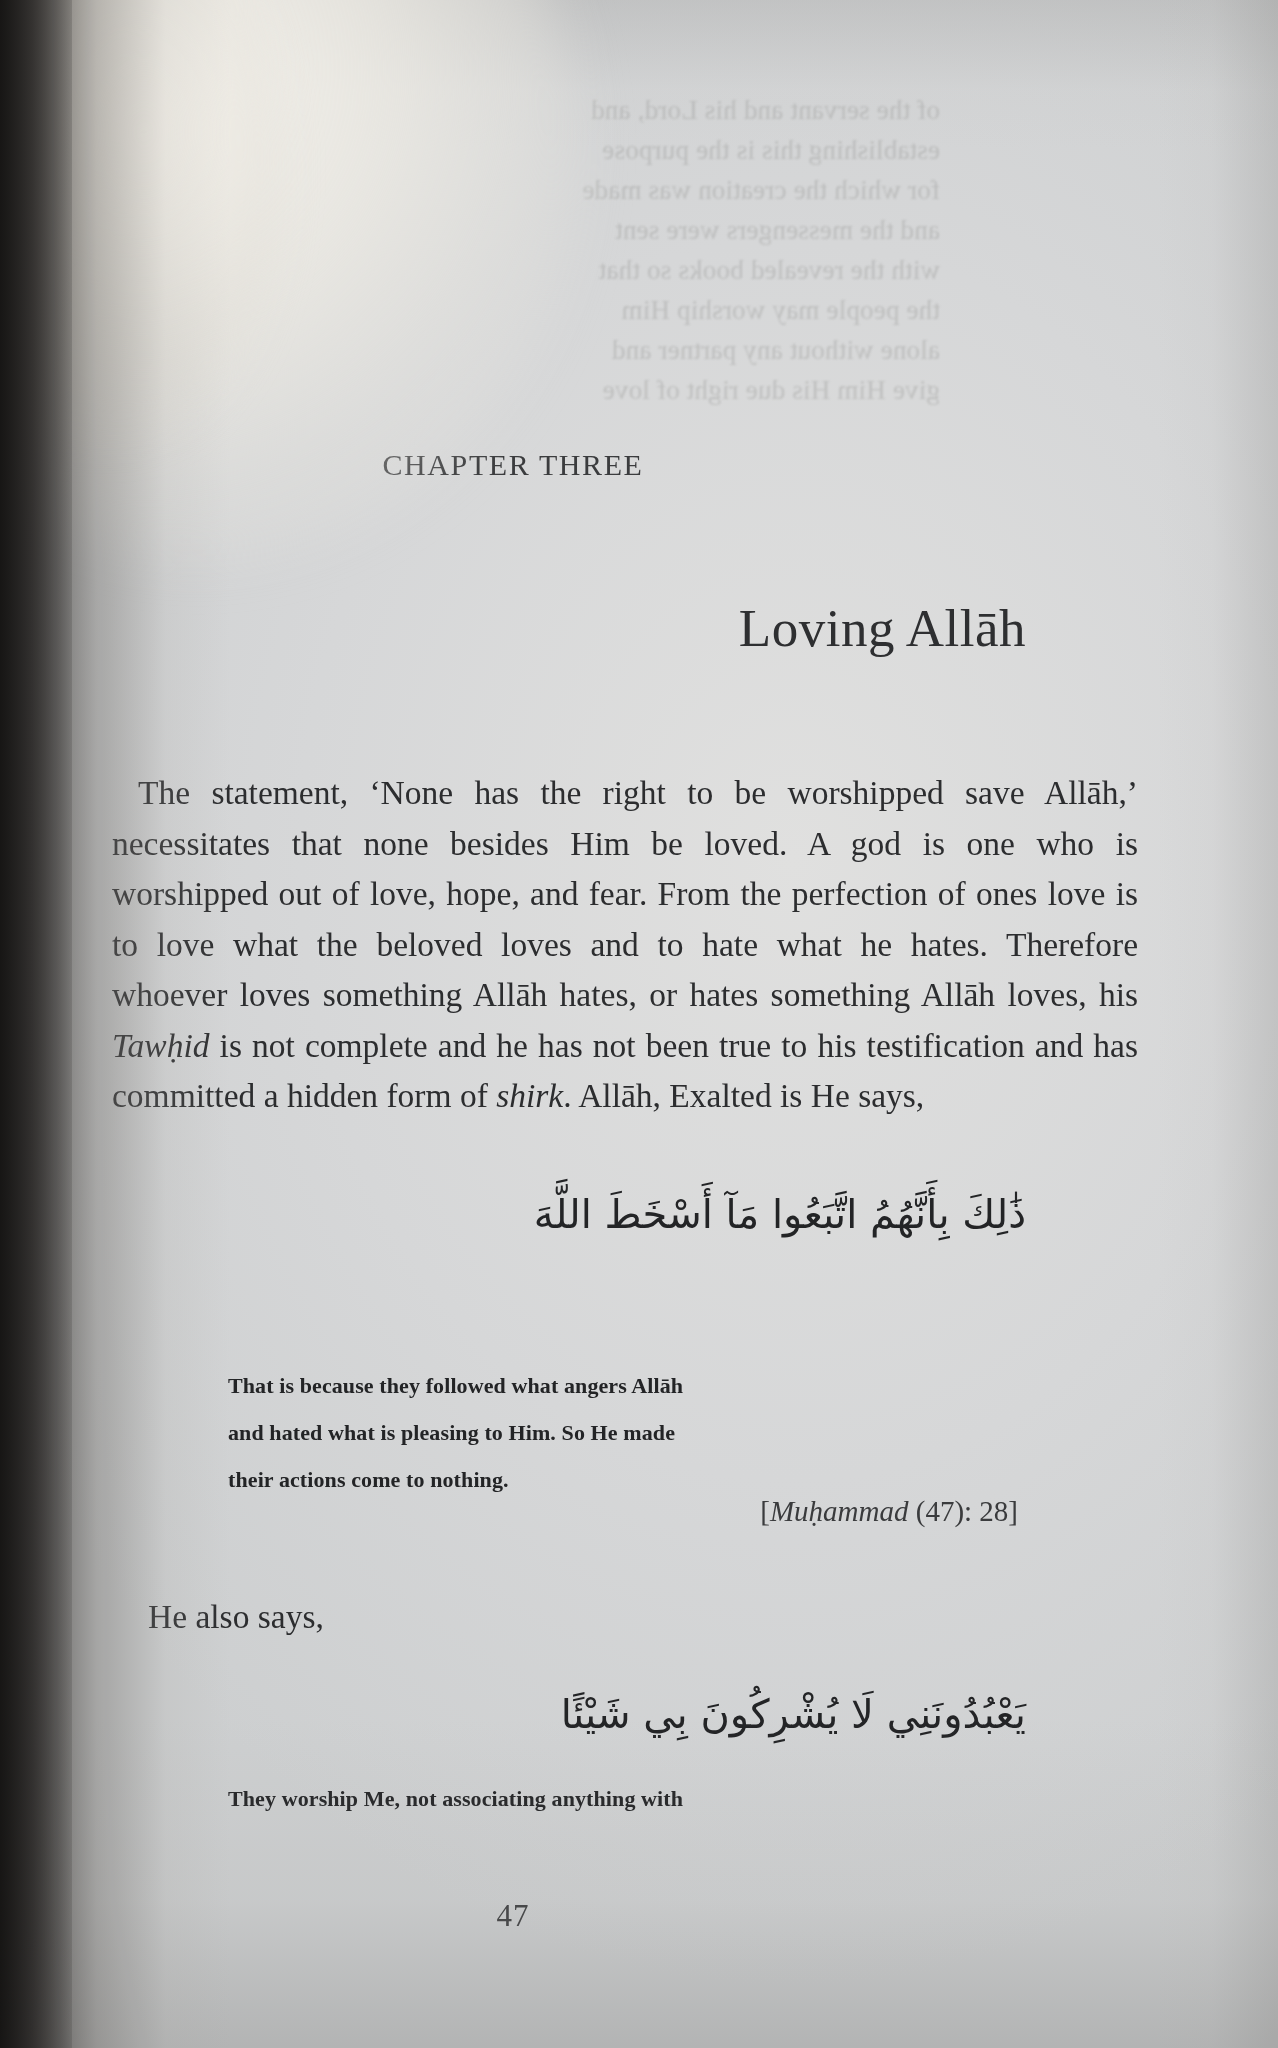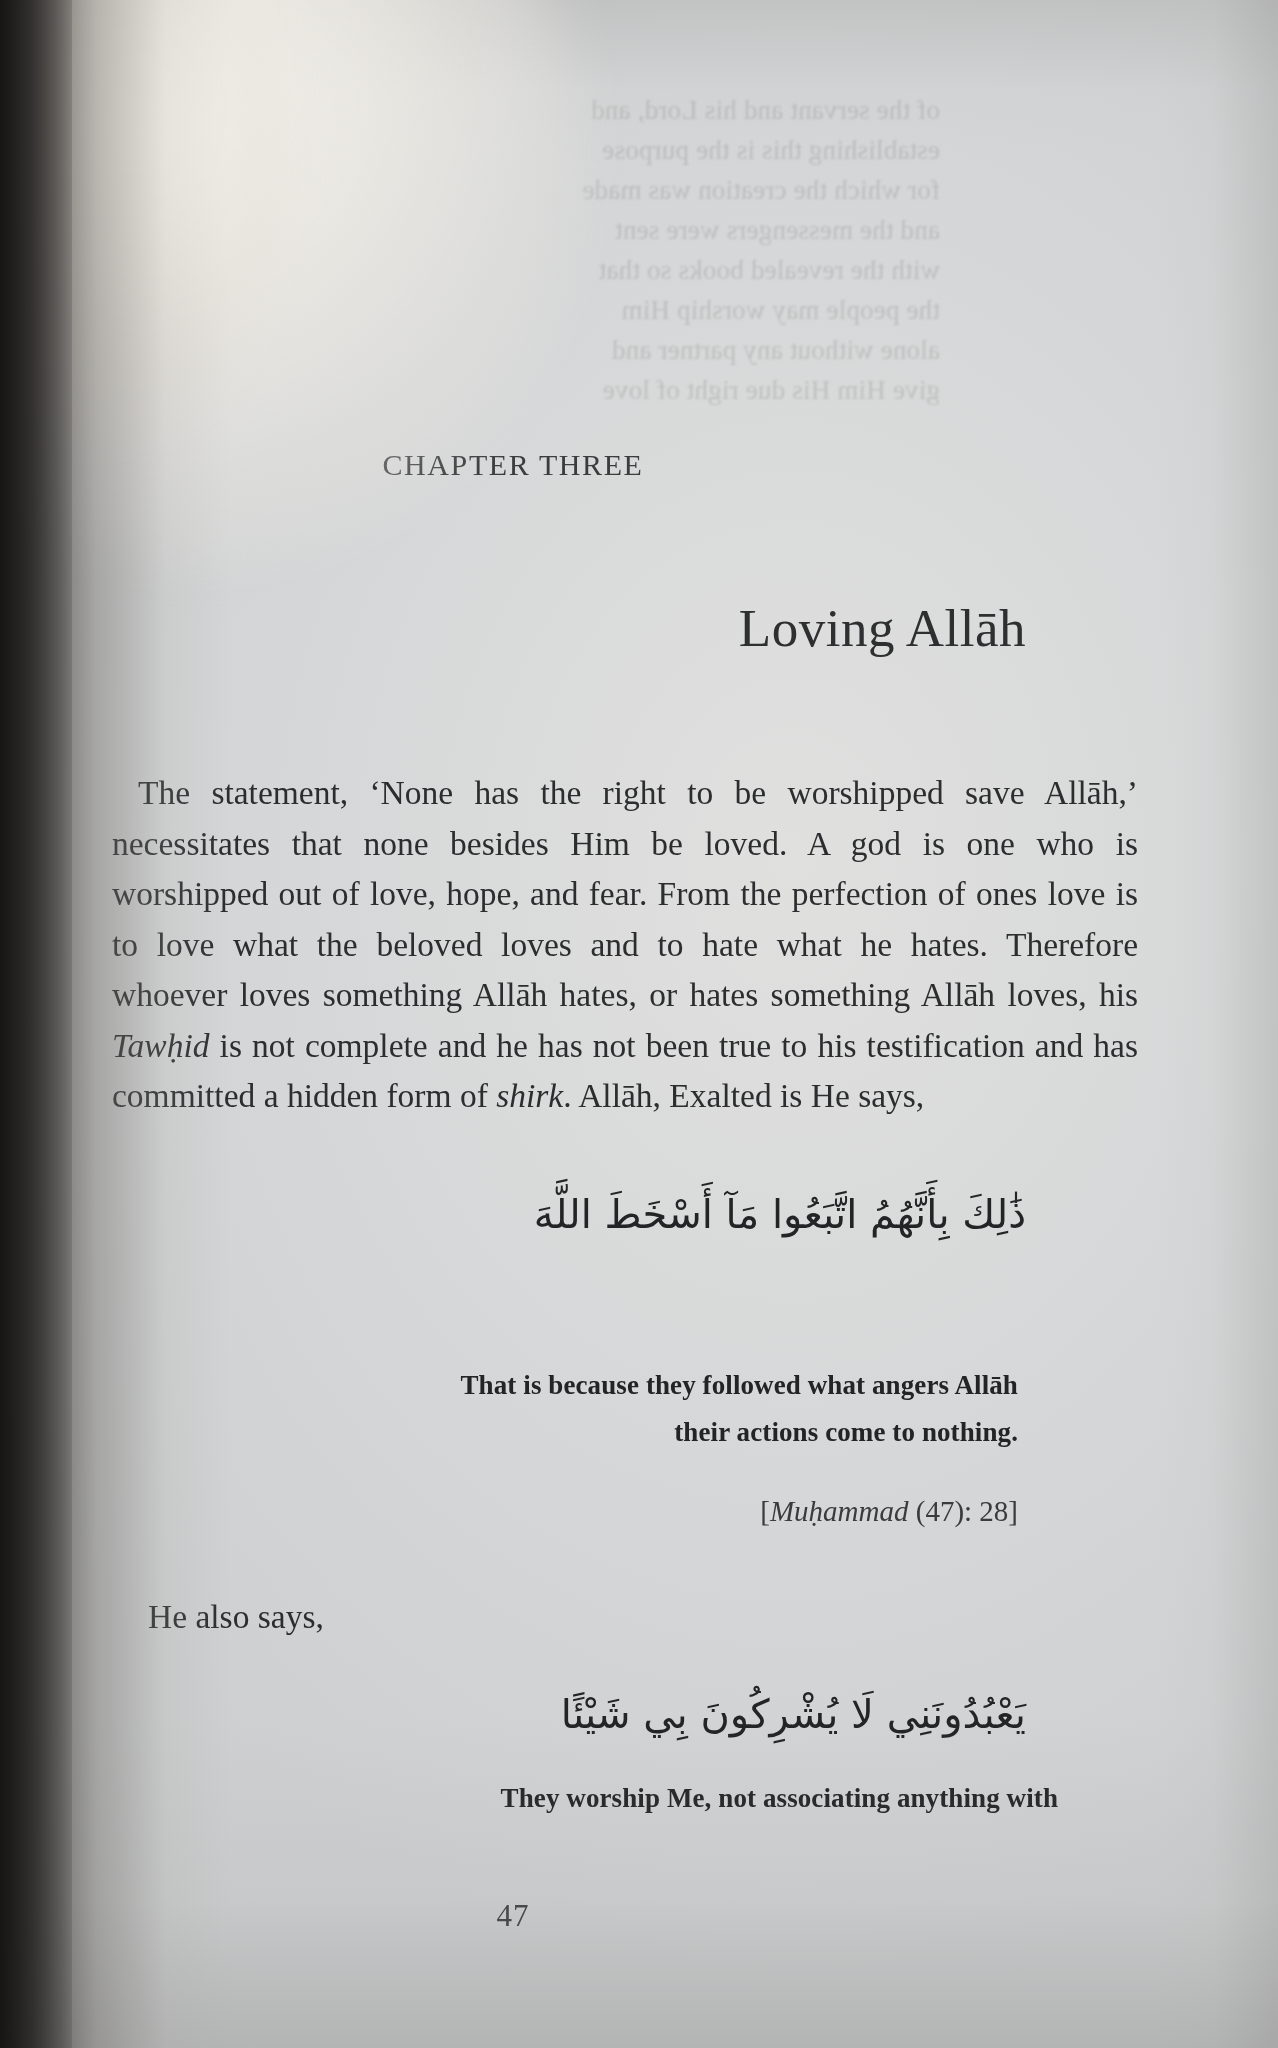--- a/index.html
+++ b/index.html
@@ -185,25 +185,25 @@
   .ayah-2 {
     top: 1682px;
     font-size: 40px;
     line-height: 64px;
   }
 
   .translation {
     position: absolute;
     left: 228px;
     width: 790px;
-    font-size: 27px;
+    font-size: 22px;
     line-height: 47px;
     font-weight: bold;
     color: #232426;
-    text-align: right;
+    text-align: left;
     letter-spacing: 0.1px;
   }
   .translation-1 { top: 1362px; }
   .translation-2 { top: 1775px; left: 228px; width: 830px; }
 
   .citation {
     position: absolute;
     top: 1495px;
     left: 0;
     width: 1018px;
@@ -276,20 +276,21 @@
     <div class="body-block">
       <span class="indent"></span><span>The statement, ‘None has the right to be worshipped save Allāh,’ necessitates that none besides Him be loved. A god is one who is worshipped out of love, hope, and fear. From the perfection of ones love is to love what the beloved loves and to hate what he hates. Therefore whoever loves something Allāh hates, or hates something Allāh loves, his </span><i>Tawḥid</i><span> is not complete and he has not been true to his testification and has committed a hidden form of </span><i>shirk</i><span>. Allāh, Exalted is He says,</span>
     </div>
 
     <div class="ayah ayah-1">
       <div>ذَٰلِكَ بِأَنَّهُمُ اتَّبَعُوا مَآ أَسْخَطَ اللَّهَ</div>
     </div>
 
     <div class="translation translation-1">
       <div>That is because they followed what angers Allāh</div>
+      <div>and hated what is pleasing to Him. So He made</div>
       <div>their actions come to nothing.</div>
     </div>
 
     <div class="citation"><span>[</span><i>Muḥammad</i><span> (47): 28]</span></div>
 
     <div class="he-also">He also says,</div>
 
     <div class="ayah ayah-2">
       <div>يَعْبُدُونَنِي لَا يُشْرِكُونَ بِي شَيْئًا</div>
     </div>

